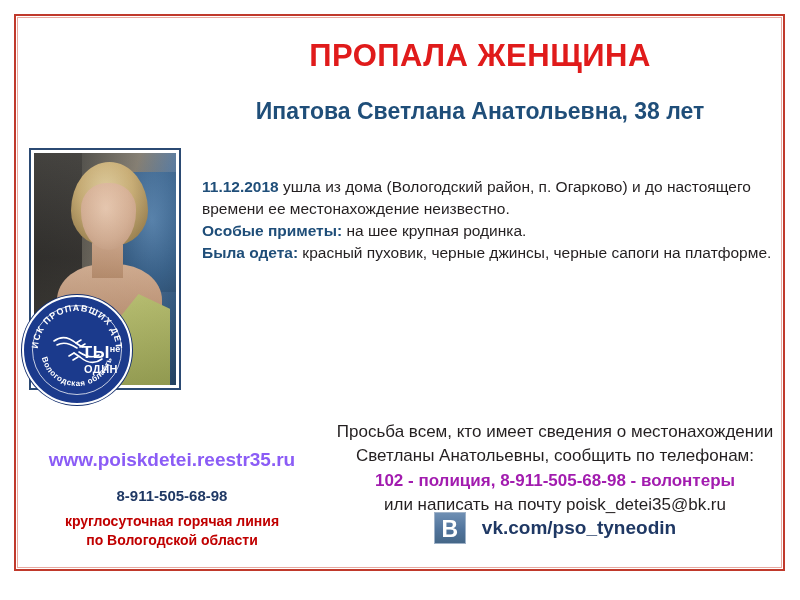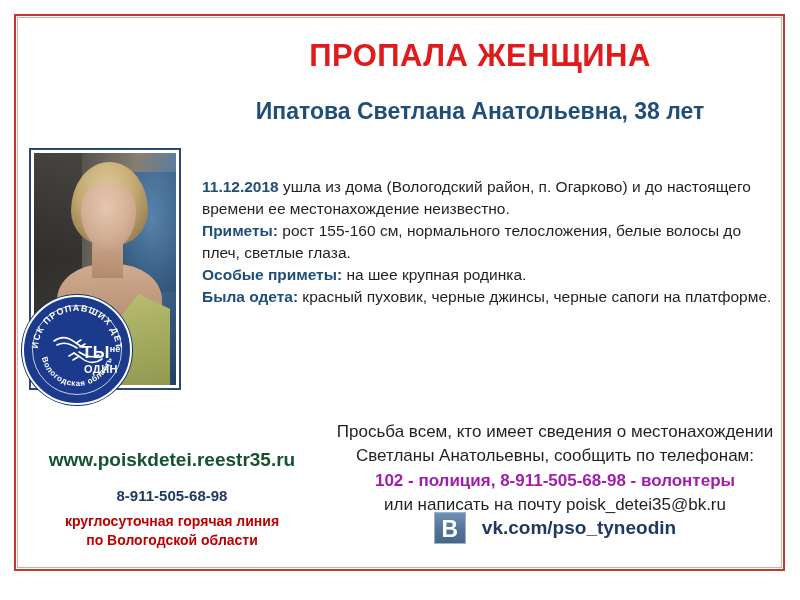--- a/index.html
+++ b/index.html
@@ -185,21 +185,21 @@
 
   
   .site {
     position: absolute;
     left: 22px;
     top: 449px;
     width: 300px;
     text-align: center;
     font-size: 19px;
     font-weight: bold;
-    color: #14532d;
+    color: #8b5cf6;
   }
   .hotline-num {
     position: absolute;
     left: 22px;
     top: 487px;
     width: 300px;
     text-align: center;
     font-size: 15px;
     font-weight: bold;
     color: #1f3864;
@@ -307,21 +307,20 @@
       </g>
     </svg>
     <div class="seal-center">
       <span class="big">ТЫ</span><span class="small">не</span>
       <span class="odin">ОДИН</span>
     </div>
   </div>
 
   <div class="body-text">
     <p><span class="date">11.12.2018</span><span> ушла из дома (Вологодский район, п. Огарково) и до настоящего времени ее местонахождение неизвестно.</span></p>
-    <p><span class="lbl">Приметы:</span><span> рост 155-160 см, нормального телосложения, белые волосы до плеч, светлые глаза.</span></p>
     <p><span class="lbl">Особые приметы:</span><span> на шее крупная родинка.</span></p>
     <p><span class="lbl">Была одета:</span><span> красный пуховик, черные джинсы, черные сапоги на платформе.</span></p>
   </div>
 
   <div class="site">www.poiskdetei.reestr35.ru</div>
   <div class="hotline-num">8-911-505-68-98</div>
   <div class="hotline-desc">
     <span>круглосуточная горячая линия</span><br>
     <span>по Вологодской области</span>
   </div>

